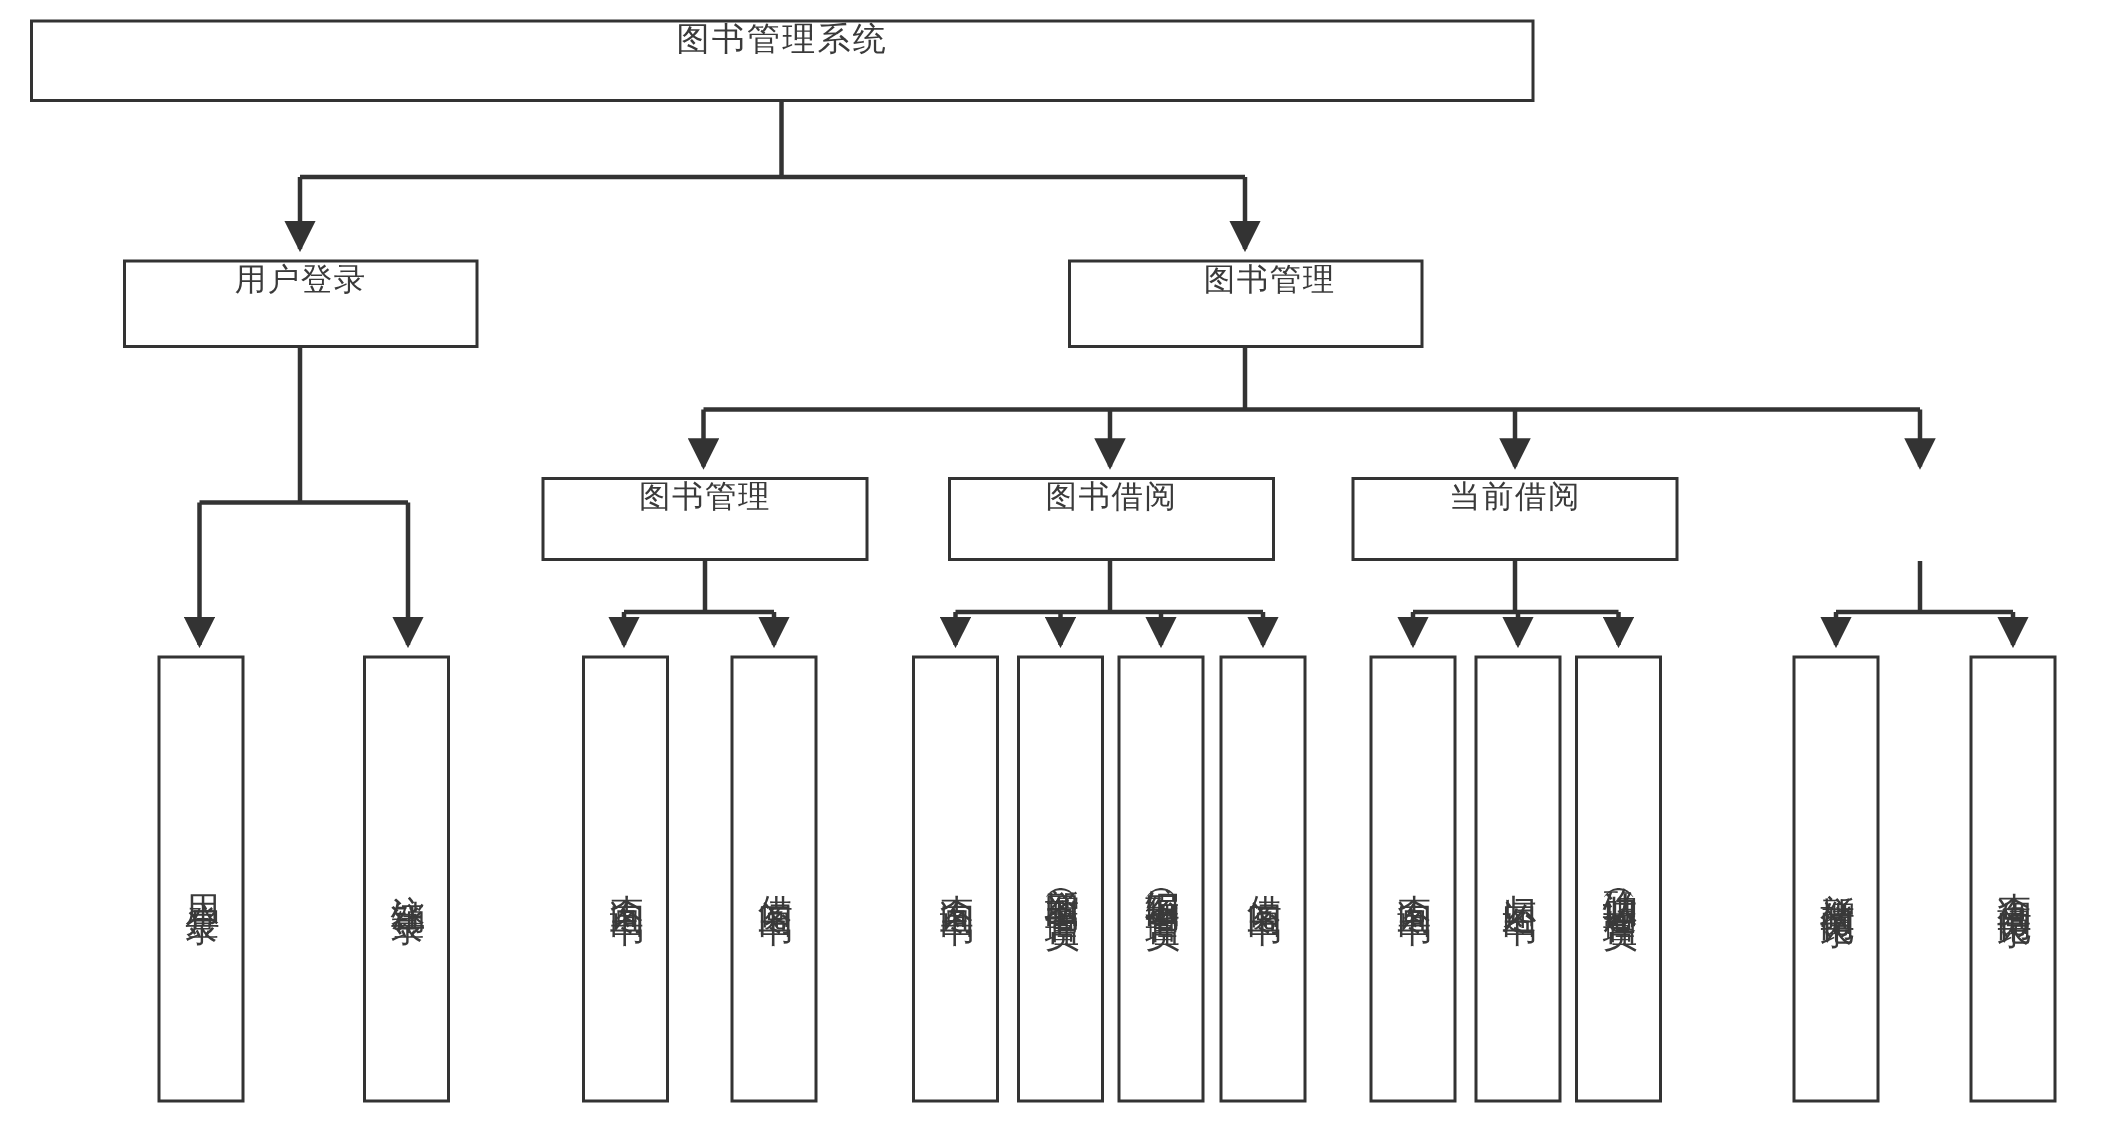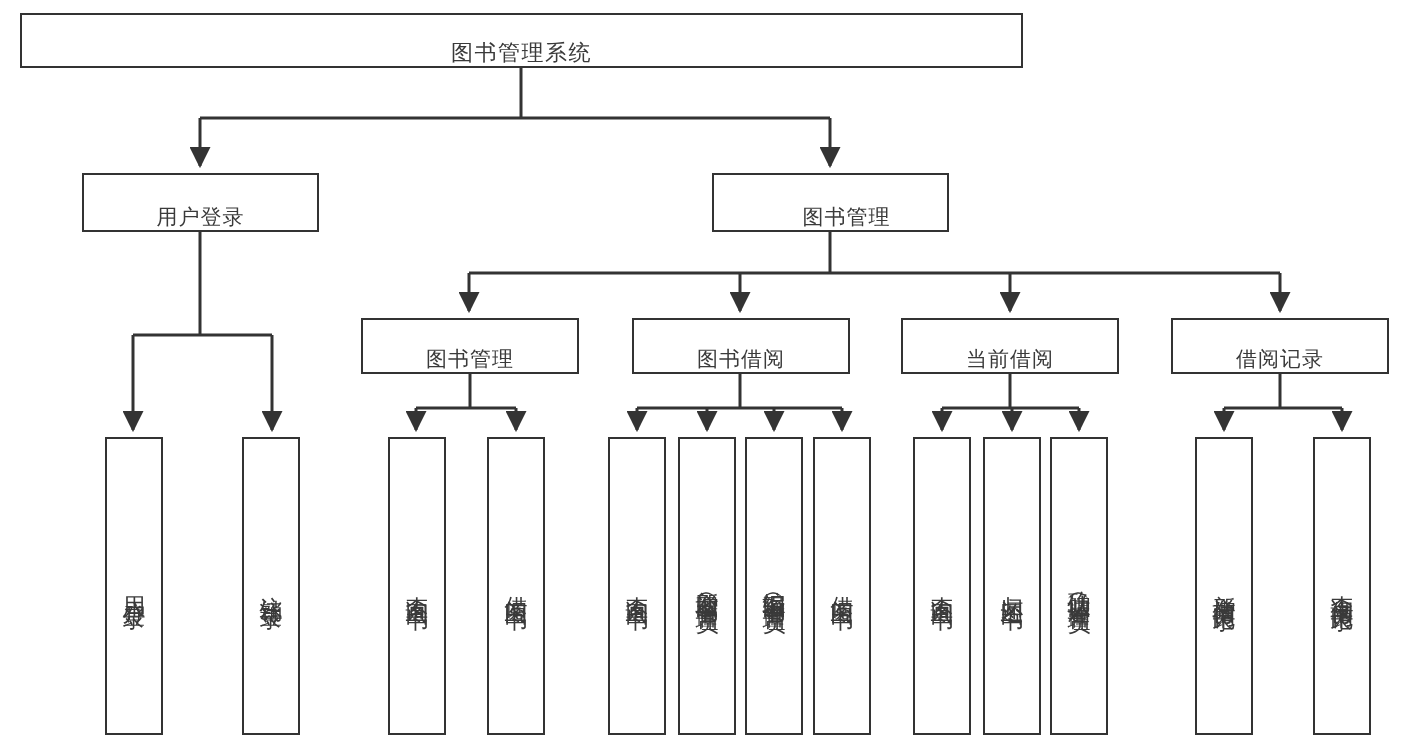--- a/index.html
+++ b/index.html
@@ -24,21 +24,21 @@
     width: 1405px;
     height: 747px;
     pointer-events: none;
   }
   .node {
     position: absolute;
     box-sizing: border-box;
     background: #ffffff;
     border: 2px solid #333333;
     display: flex;
-    align-items: flex-end;
+    align-items: flex-start;
     justify-content: center;
     overflow: hidden;
   }
   .node-label {
     color: #3a3a3a;
     text-align: center;
     line-height: 1.12;
     white-space: pre-line;
   }
   
@@ -142,23 +142,20 @@
 
   <div class="node horiz" style="left:361px; top:318px; width:218px; height:56px;">
     <span class="node-label">图书管理</span>
   </div>
   <div class="node horiz" style="left:632px; top:318px; width:218px; height:56px;">
     <span class="node-label">图书借阅</span>
   </div>
   <div class="node horiz" style="left:901px; top:318px; width:218px; height:56px;">
     <span class="node-label">当前借阅</span>
   </div>
-  <div class="node horiz" style="left:1171px; top:318px; width:218px; height:56px;">
-    <span class="node-label">借阅记录</span>
-  </div>
 
   <div class="node vert" style="left:105px; top:437px; width:58px; height:298px;">
     <span class="node-label">用户登录</span>
   </div>
   <div class="node vert" style="left:242px; top:437px; width:58px; height:298px;">
     <span class="node-label">注销登录</span>
   </div>
   <div class="node vert" style="left:388px; top:437px; width:58px; height:298px;">
     <span class="node-label">查询图书</span>
   </div>

